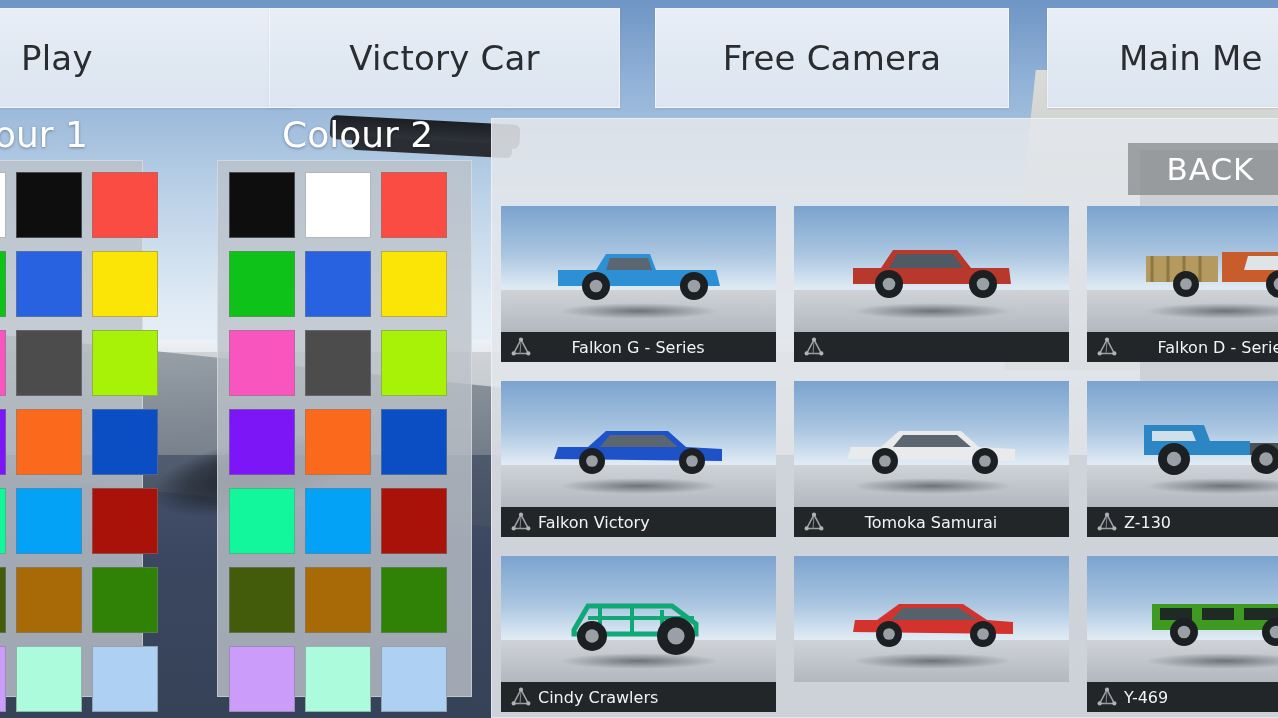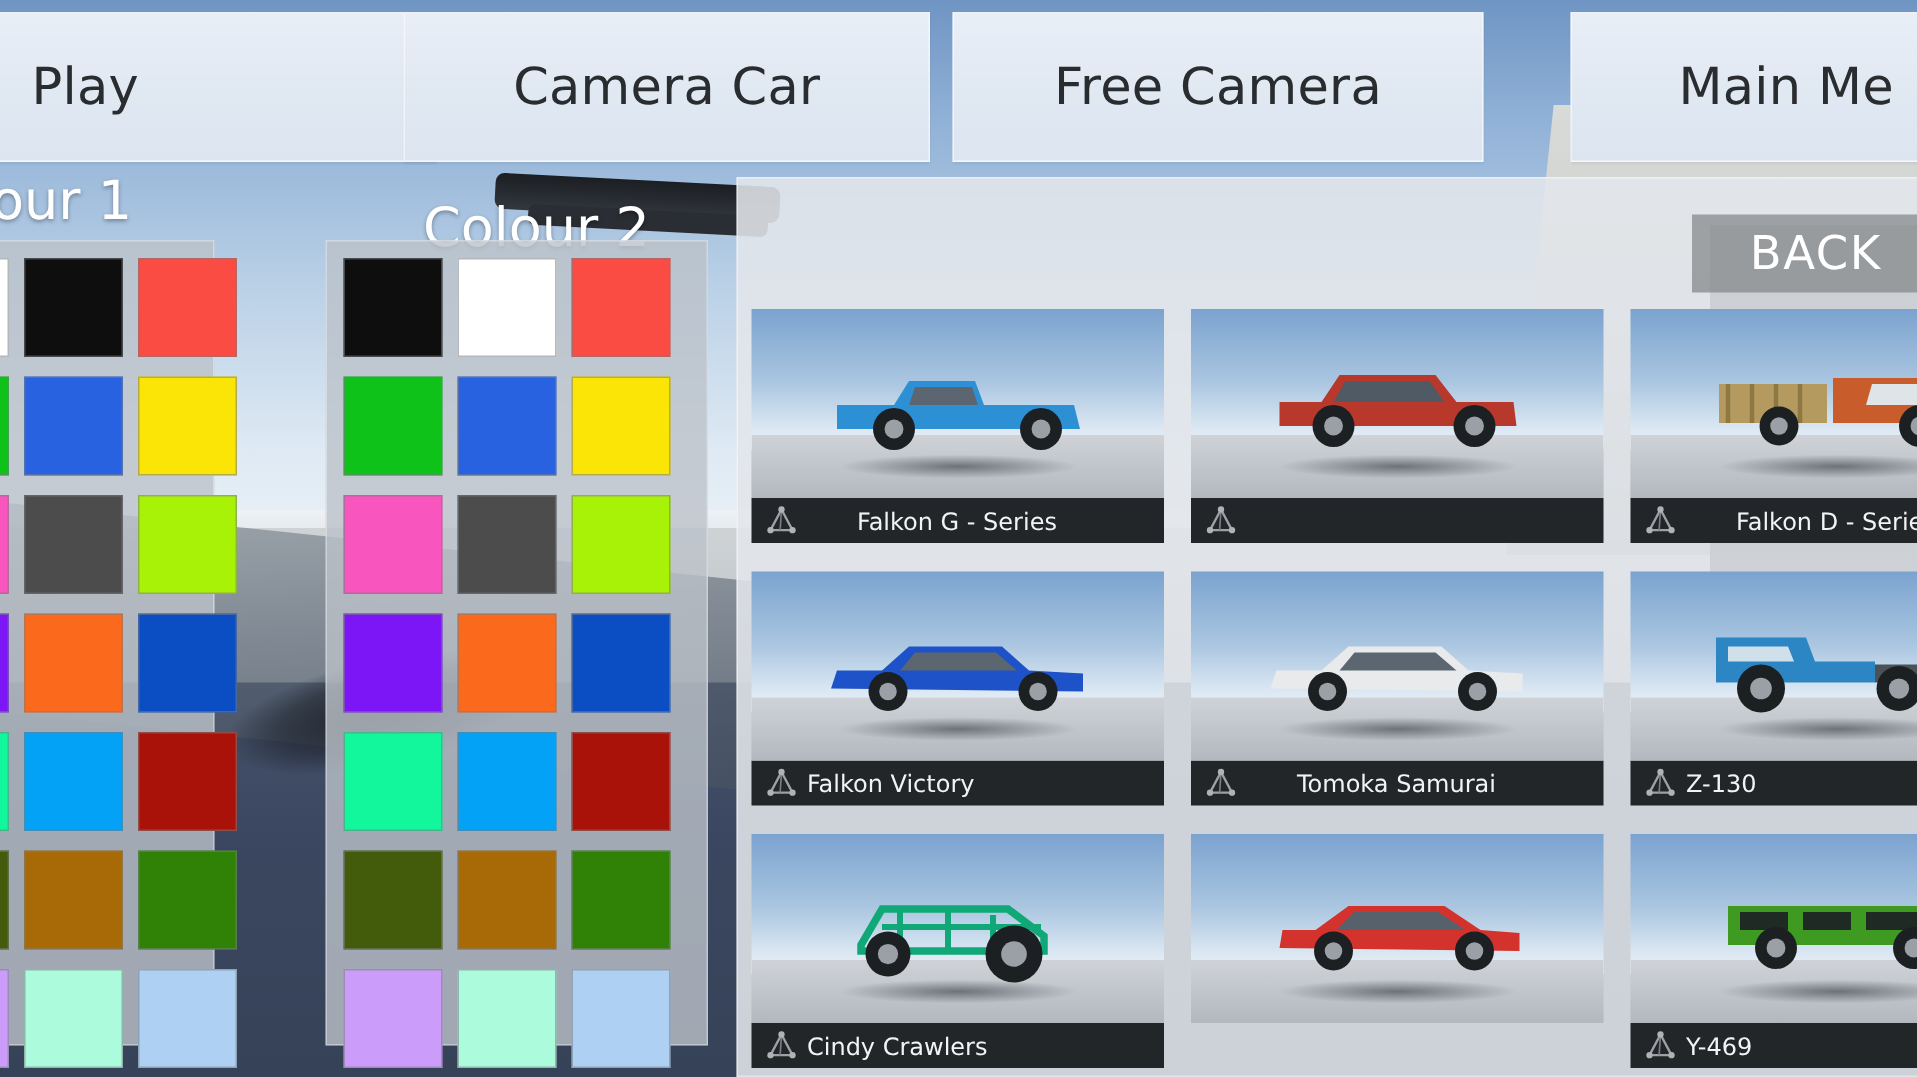--- a/index.html
+++ b/index.html
@@ -60,30 +60,30 @@
   .topbtn{
     position:absolute;top:8px;height:98px;
     background:linear-gradient(180deg,#e8eef6 0%,#e0e8f2 55%,#dce5f0 100%);
     border:1px solid rgba(255,255,255,.55);
     display:flex;align-items:center;justify-content:center;
     color:#2a2d30;font-size:34px;letter-spacing:.2px;
     box-shadow:0 1px 2px rgba(0,0,0,.08);
   }
   #btn-play{left:-34px;width:269px;justify-content:flex-start;padding-left:54px;}
   #btn-delete{left:269px;width:349px;}
-  #btn-camera{left:635px;width:352px;align-items:center;}
+  #btn-camera{left:655px;width:352px;align-items:center;}
   #btn-mainmenu{left:1047px;width:300px;justify-content:flex-start;padding-left:71px;}
 
   
   .colour-title{
     position:absolute;color:#ffffff;font-size:36px;
     text-shadow:0 1px 3px rgba(0,0,0,.35);
   }
   #title-colour1{left:-38px;top:114px;}
-  #title-colour2{left:282px;top:132px;}
+  #title-colour2{left:282px;top:114px;}
 
   .swatch-panel{
     position:absolute;
     background:rgba(188,194,201,.80);
     border:1px solid rgba(255,255,255,.35);
     display:grid;grid-auto-rows:64px;gap:15px 12px;
     padding:11px;box-sizing:border-box;
   }
   #panel-colour1{left:-72px;top:160px;width:215px;height:537px;grid-template-columns:repeat(3,64px);}
   #panel-colour2{left:217px;top:160px;width:255px;height:537px;grid-template-columns:repeat(3,64px);}
@@ -146,21 +146,21 @@
   <div class="car-blur2"></div>
   <div class="wall-right"></div>
   <div class="wall-right2"></div>
 </div>
 
 <div id="topbar">
   <div class="topbtn" id="btn-play">
     <span>Play</span>
   </div>
   <div class="topbtn" id="btn-delete">
-    <span>Camera Car</span>
+    <span>Victory Car</span>
   </div>
   <div class="topbtn" id="btn-camera">
     <span>Free Camera</span>
   </div>
   <div class="topbtn" id="btn-mainmenu">
     <span>Main Me</span>
   </div>
 </div>
 
 <div class="colour-title" id="title-colour1">olour 1</div>

